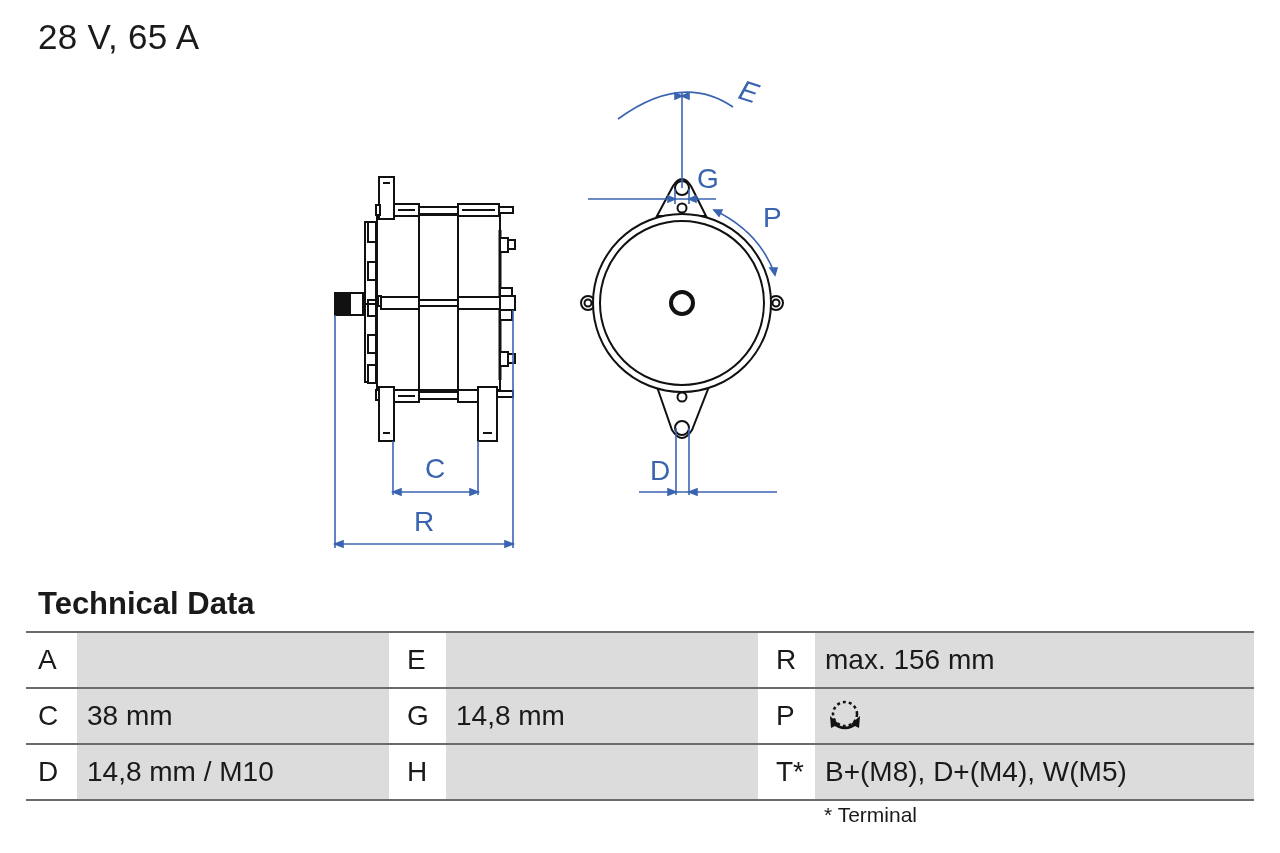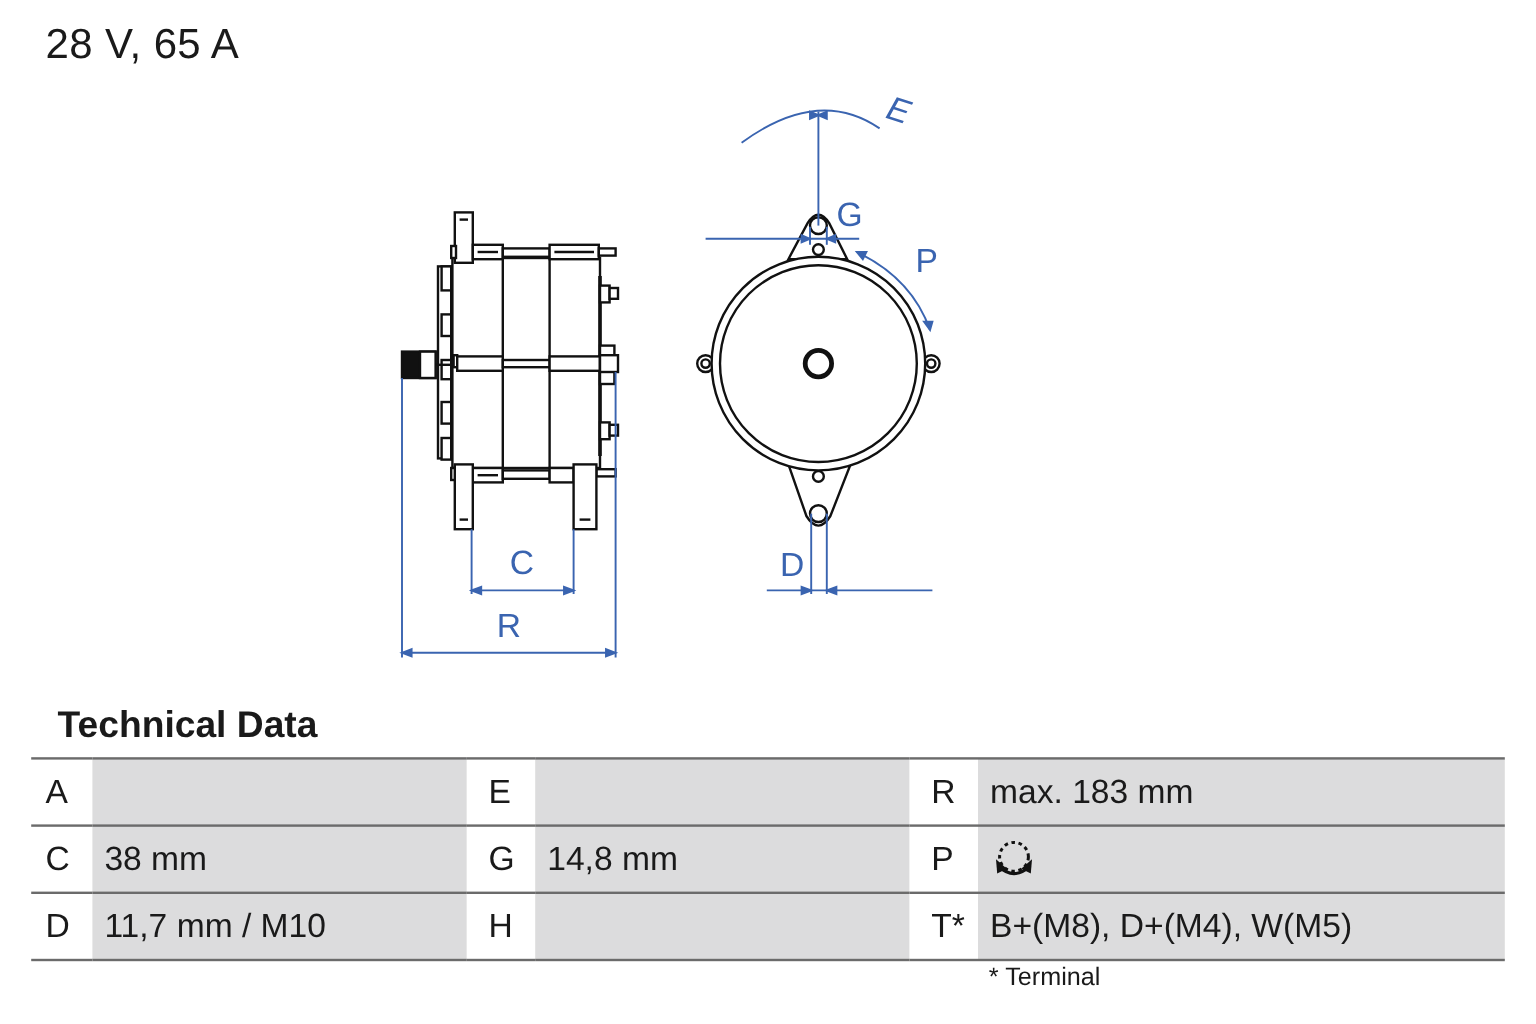--- a/index.html
+++ b/index.html
@@ -1,20 +1,20 @@
 <!DOCTYPE html>
 <html><head>
 <meta charset="utf-8">
 <style>
   html, body { margin:0; padding:0; background:#ffffff; }
   body { width:1280px; height:853px; position:relative; overflow:hidden;
          font-family:"Liberation Sans", "DejaVu Sans", sans-serif; color:#1a1a1a; }
   .headline { position:absolute; left:38px; top:17px; font-size:35px; font-weight:400; letter-spacing:0.3px; }
   .drawing { position:absolute; left:0; top:0; width:1280px; height:600px; }
-  .section-title { position:absolute; left:48px; top:586px; font-size:31px; font-weight:700; }
+  .section-title { position:absolute; left:38px; top:586px; font-size:31px; font-weight:700; }
   .tech-table { position:absolute; left:26px; top:631px; width:1228px; border-collapse:collapse; table-layout:fixed; }
   .tech-table td { height:54px; border-top:2px solid #6b6b6b; border-bottom:2px solid #6b6b6b; padding:0; font-size:28px; vertical-align:middle; }
   .tech-table td.lab { background:#ffffff; padding-left:12px; }
   .tech-table td.lab.r { text-align:left; padding-left:18px; }
   .tech-table td.val { background:#dcdcdd; padding-left:10px; }
   .footnote { position:absolute; left:824px; top:803px; font-size:21px; }
   .p-icon { display:inline-block; vertical-align:middle; }
 </style>
 </head>
 <body>
@@ -148,40 +148,40 @@
     <col style="width:57px">
       <col style="width:439px">
   </colgroup>
   <tbody>
       <tr>
     <td class="lab">A</td>
     <td class="val"></td>
     <td class="lab r">E</td>
     <td class="val"></td>
     <td class="lab r">R</td>
-    <td class="val">max. 183 mm</td>
+    <td class="val">max. 156 mm</td>
   </tr>
   <tr>
     <td class="lab">C</td>
     <td class="val">38 mm</td>
     <td class="lab r">G</td>
     <td class="val">14,8 mm</td>
     <td class="lab r">P</td>
     <td class="val">
       <svg class="p-icon" width="40" height="40" viewBox="0 0 40 40">
         <circle cx="20" cy="18" r="12" fill="none" stroke="#111" stroke-width="2.5" stroke-dasharray="3 3"></circle>
         <path d="M7,26 Q20,38 33,26" fill="none" stroke="#111" stroke-width="2.5"></path>
         <polygon points="5,20 6,32 14,28" fill="#111"></polygon>
         <polygon points="35,20 34,32 26,28" fill="#111"></polygon>
       </svg>
     </td>
   </tr>
   <tr>
     <td class="lab">D</td>
-    <td class="val">11,7 mm / M10</td>
+    <td class="val">14,8 mm / M10</td>
     <td class="lab r">H</td>
     <td class="val"></td>
     <td class="lab r">T*</td>
     <td class="val">B+(M8), D+(M4), W(M5)</td>
   </tr>
 </tbody>
   </table>
 
 <div class="footnote">* Terminal</div>
 

